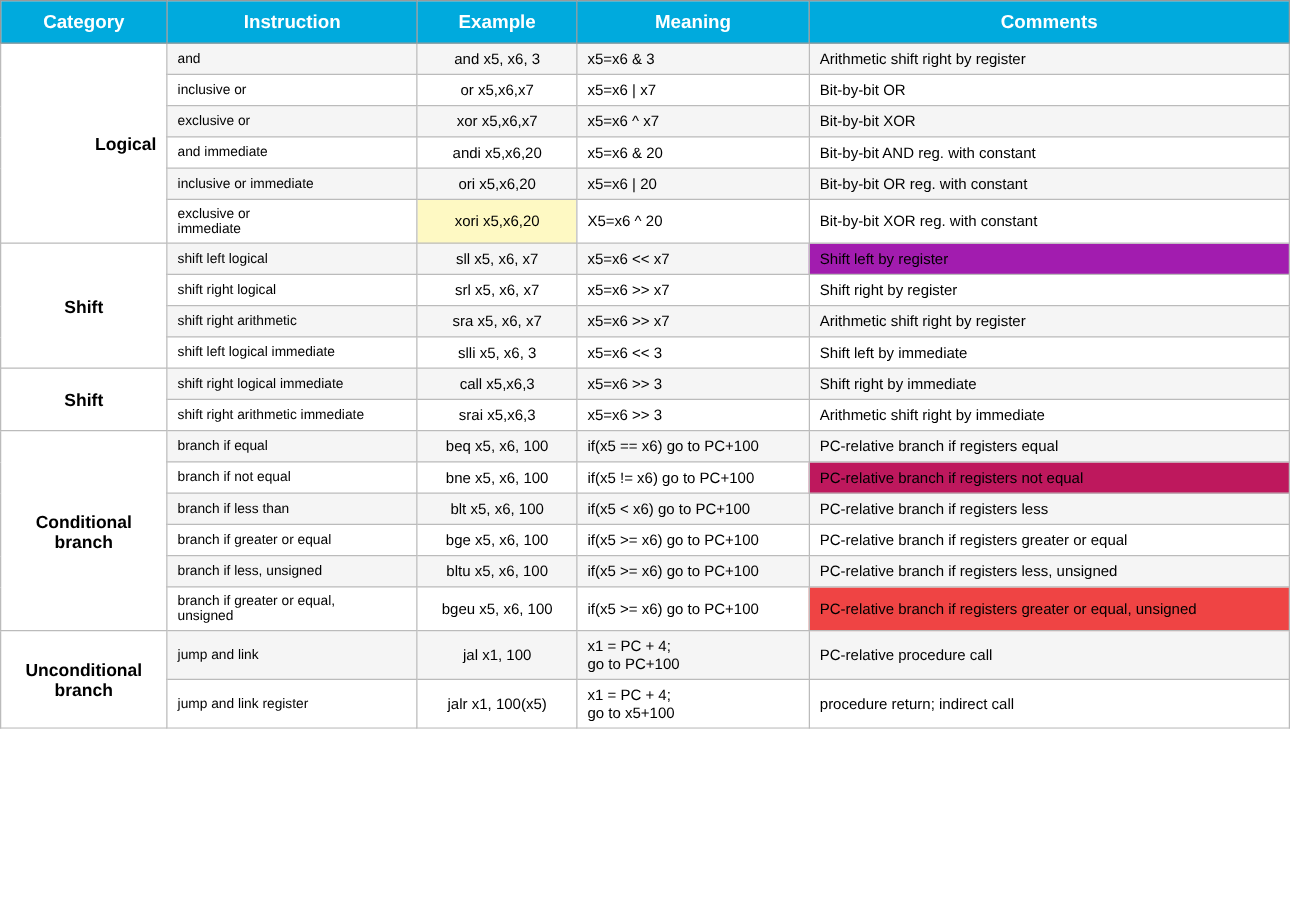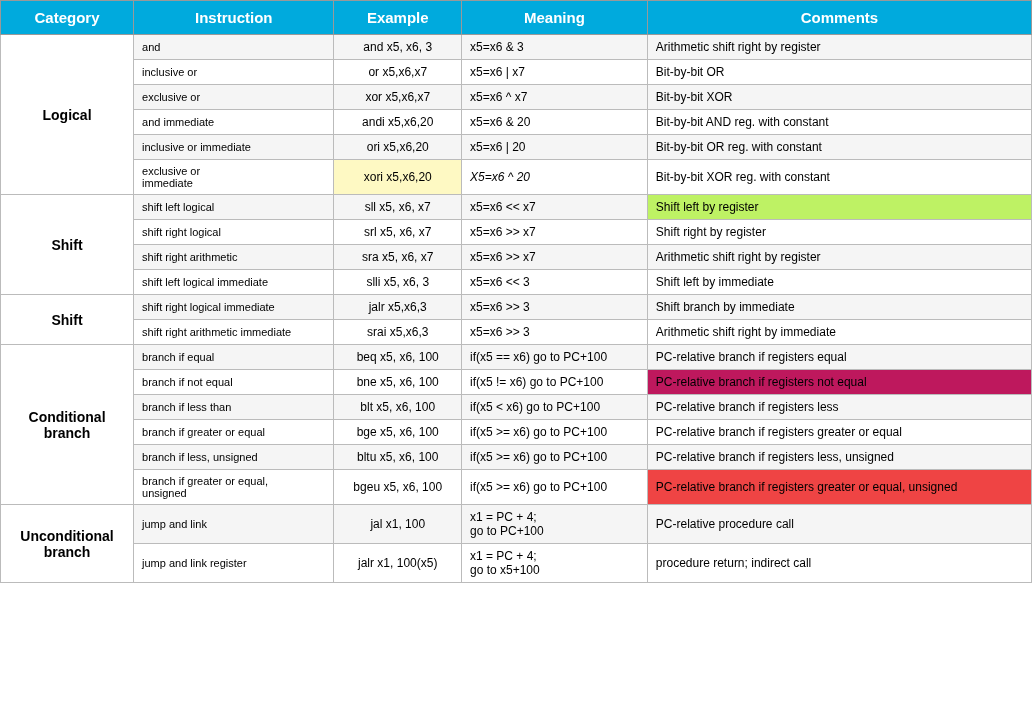--- a/index.html
+++ b/index.html
@@ -54,21 +54,21 @@
     <tr class="header-row">
       <th>Category</th>
       <th>Instruction</th>
       <th>Example</th>
       <th>Meaning</th>
       <th>Comments</th>
     </tr>
   </thead>
   <tbody id="table-body">
   <tr>
-        <td class="category" rowspan="6" style="white-space: pre-line;">Logical</td>
+        <td class="category" rowspan="6" style="white-space: pre-line; text-align: right;">Logical</td>
         <td class="instruction" style="white-space: pre-line; background-color: rgb(245, 245, 245);">and</td>
         <td class="example" style="background-color: rgb(245, 245, 245);">and x5, x6, 3</td>
         <td class="meaning" style="white-space: pre-line; background-color: rgb(245, 245, 245);">x5=x6 &amp; 3</td>
         <td class="comments" style="white-space: pre-line; background-color: rgb(245, 245, 245);">Arithmetic shift right by register</td>
       </tr>
       <tr>
         <td class="instruction" style="white-space: pre-line; background-color: rgb(255, 255, 255);">inclusive or</td>
         <td class="example" style="background-color: rgb(255, 255, 255);">or x5,x6,x7</td>
         <td class="meaning" style="white-space: pre-line; background-color: rgb(255, 255, 255);">x5=x6 | x7</td>
         <td class="comments" style="white-space: pre-line; background-color: rgb(255, 255, 255);">Bit-by-bit OR</td>
@@ -88,29 +88,29 @@
       <tr>
         <td class="instruction" style="white-space: pre-line; background-color: rgb(245, 245, 245);">inclusive or immediate</td>
         <td class="example" style="background-color: rgb(245, 245, 245);">ori x5,x6,20</td>
         <td class="meaning" style="white-space: pre-line; background-color: rgb(245, 245, 245);">x5=x6 | 20</td>
         <td class="comments" style="white-space: pre-line; background-color: rgb(245, 245, 245);">Bit-by-bit OR reg. with constant</td>
       </tr>
       <tr>
         <td class="instruction" style="white-space: pre-line; background-color: rgb(255, 255, 255);">exclusive or
 immediate</td>
         <td class="example" style="background-color: #fef9c3;">xori x5,x6,20</td>
-        <td class="meaning" style="white-space: pre-line; background-color: rgb(255, 255, 255); font-style: italic;">X5=x6 ^ 20</td>
+        <td class="meaning" style="white-space: pre-line; background-color: rgb(255, 255, 255);">X5=x6 ^ 20</td>
         <td class="comments" style="white-space: pre-line; background-color: rgb(255, 255, 255);">Bit-by-bit XOR reg. with constant</td>
       </tr>
       <tr>
         <td class="category" rowspan="4" style="white-space: pre-line;">Shift</td>
         <td class="instruction" style="white-space: pre-line; background-color: rgb(245, 245, 245);">shift left logical</td>
         <td class="example" style="background-color: rgb(245, 245, 245);">sll x5, x6, x7</td>
         <td class="meaning" style="white-space: pre-line; background-color: rgb(245, 245, 245);">x5=x6 &lt;&lt; x7</td>
-        <td class="comments" style="white-space: pre-line; background-color: #bef264;">Shift left by register</td>
+        <td class="comments" style="white-space: pre-line; background-color: #a21caf;">Shift left by register</td>
       </tr>
       <tr>
         <td class="instruction" style="white-space: pre-line; background-color: rgb(255, 255, 255);">shift right logical</td>
         <td class="example" style="background-color: rgb(255, 255, 255);">srl x5, x6, x7</td>
         <td class="meaning" style="white-space: pre-line; background-color: rgb(255, 255, 255);">x5=x6 &gt;&gt; x7</td>
         <td class="comments" style="white-space: pre-line; background-color: rgb(255, 255, 255);">Shift right by register</td>
       </tr>
       <tr>
         <td class="instruction" style="white-space: pre-line; background-color: rgb(245, 245, 245);">shift right arithmetic</td>
         <td class="example" style="background-color: rgb(245, 245, 245);">sra x5, x6, x7</td>
@@ -119,23 +119,23 @@
       </tr>
       <tr>
         <td class="instruction" style="white-space: pre-line; background-color: rgb(255, 255, 255);">shift left logical immediate</td>
         <td class="example" style="background-color: rgb(255, 255, 255);">slli x5, x6, 3</td>
         <td class="meaning" style="white-space: pre-line; background-color: rgb(255, 255, 255);">x5=x6 &lt;&lt; 3</td>
         <td class="comments" style="white-space: pre-line; background-color: rgb(255, 255, 255);">Shift left by immediate</td>
       </tr>
       <tr>
         <td class="category" rowspan="2" style="white-space: pre-line;">Shift</td>
         <td class="instruction small-text" style="white-space: pre-line; background-color: rgb(245, 245, 245);">shift right logical immediate</td>
-        <td class="example small-text" style="background-color: rgb(245, 245, 245);">jalr x5,x6,3</td>
+        <td class="example small-text" style="background-color: rgb(245, 245, 245);">call x5,x6,3</td>
         <td class="meaning small-text" style="white-space: pre-line; background-color: rgb(245, 245, 245);">x5=x6 &gt;&gt; 3</td>
-        <td class="comments small-text" style="white-space: pre-line; background-color: rgb(245, 245, 245);">Shift branch by immediate</td>
+        <td class="comments small-text" style="white-space: pre-line; background-color: rgb(245, 245, 245);">Shift right by immediate</td>
       </tr>
       <tr>
         <td class="instruction small-text" style="white-space: pre-line; background-color: rgb(255, 255, 255);">shift right arithmetic immediate</td>
         <td class="example small-text" style="background-color: rgb(255, 255, 255);">srai x5,x6,3</td>
         <td class="meaning small-text" style="white-space: pre-line; background-color: rgb(255, 255, 255);">x5=x6 &gt;&gt; 3</td>
         <td class="comments small-text" style="white-space: pre-line; background-color: rgb(255, 255, 255);">Arithmetic shift right by immediate</td>
       </tr>
       <tr>
         <td class="category" rowspan="6" style="white-space: pre-line;">Conditional
 branch</td>

